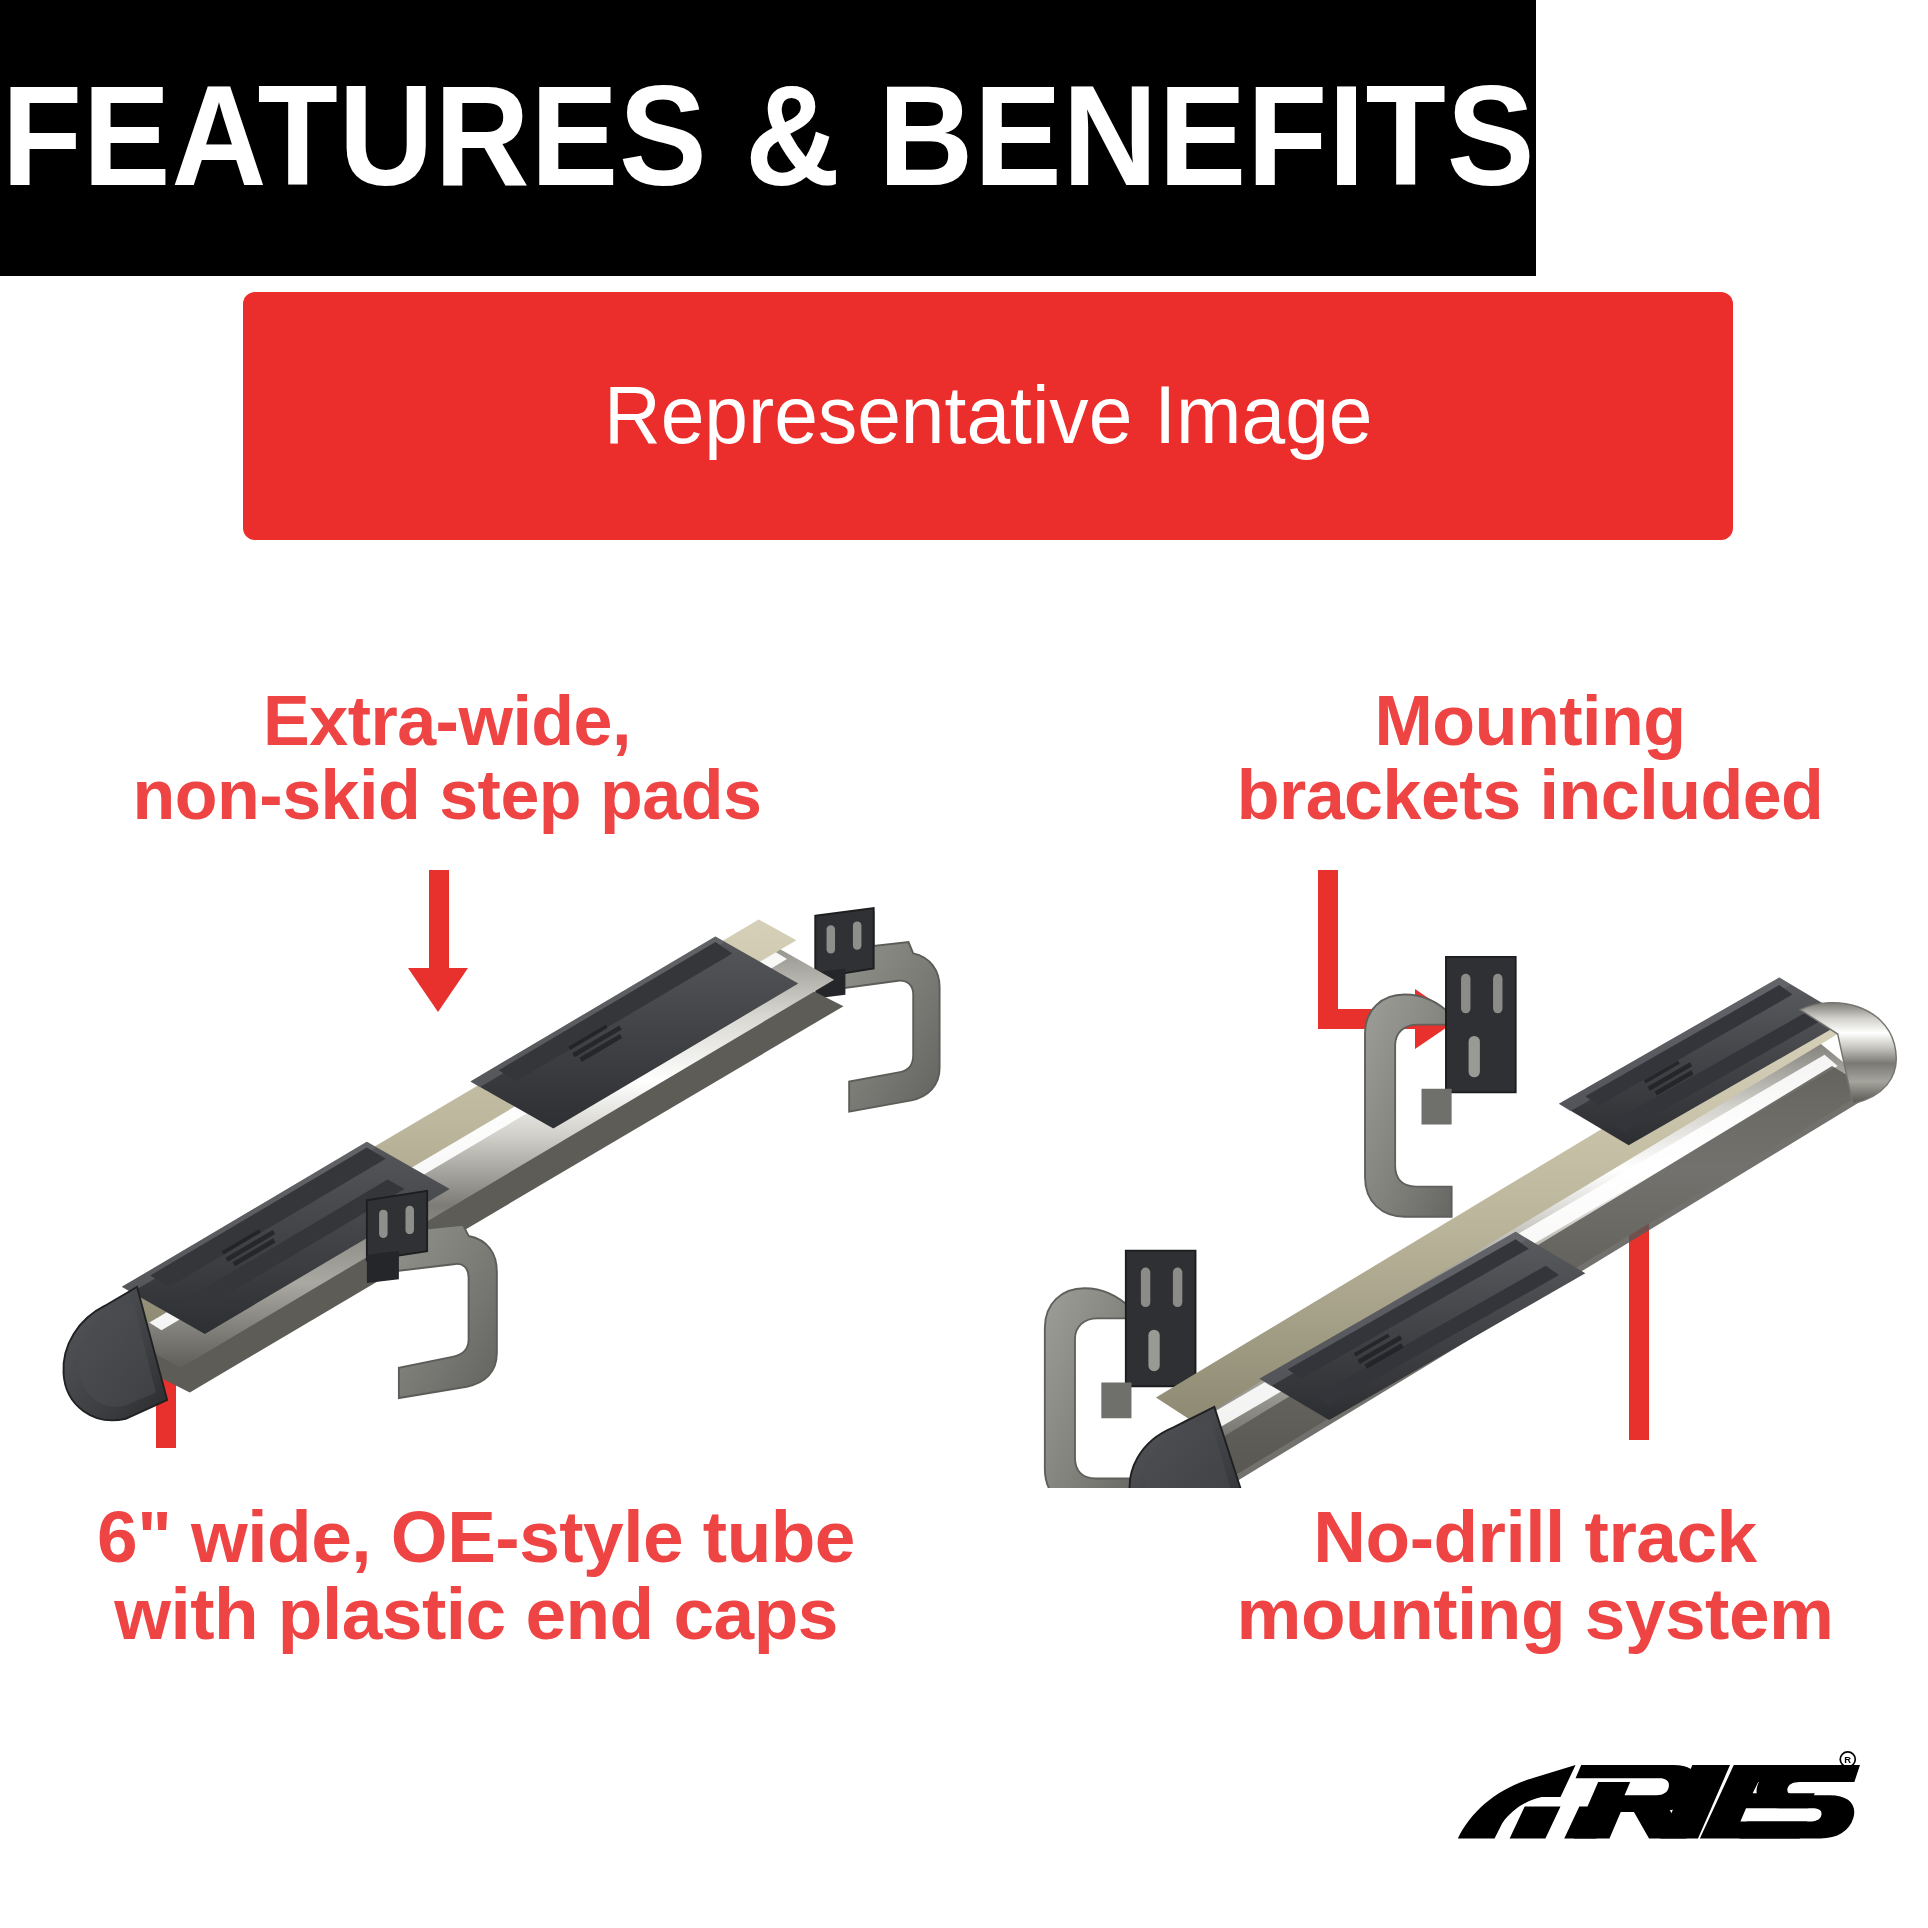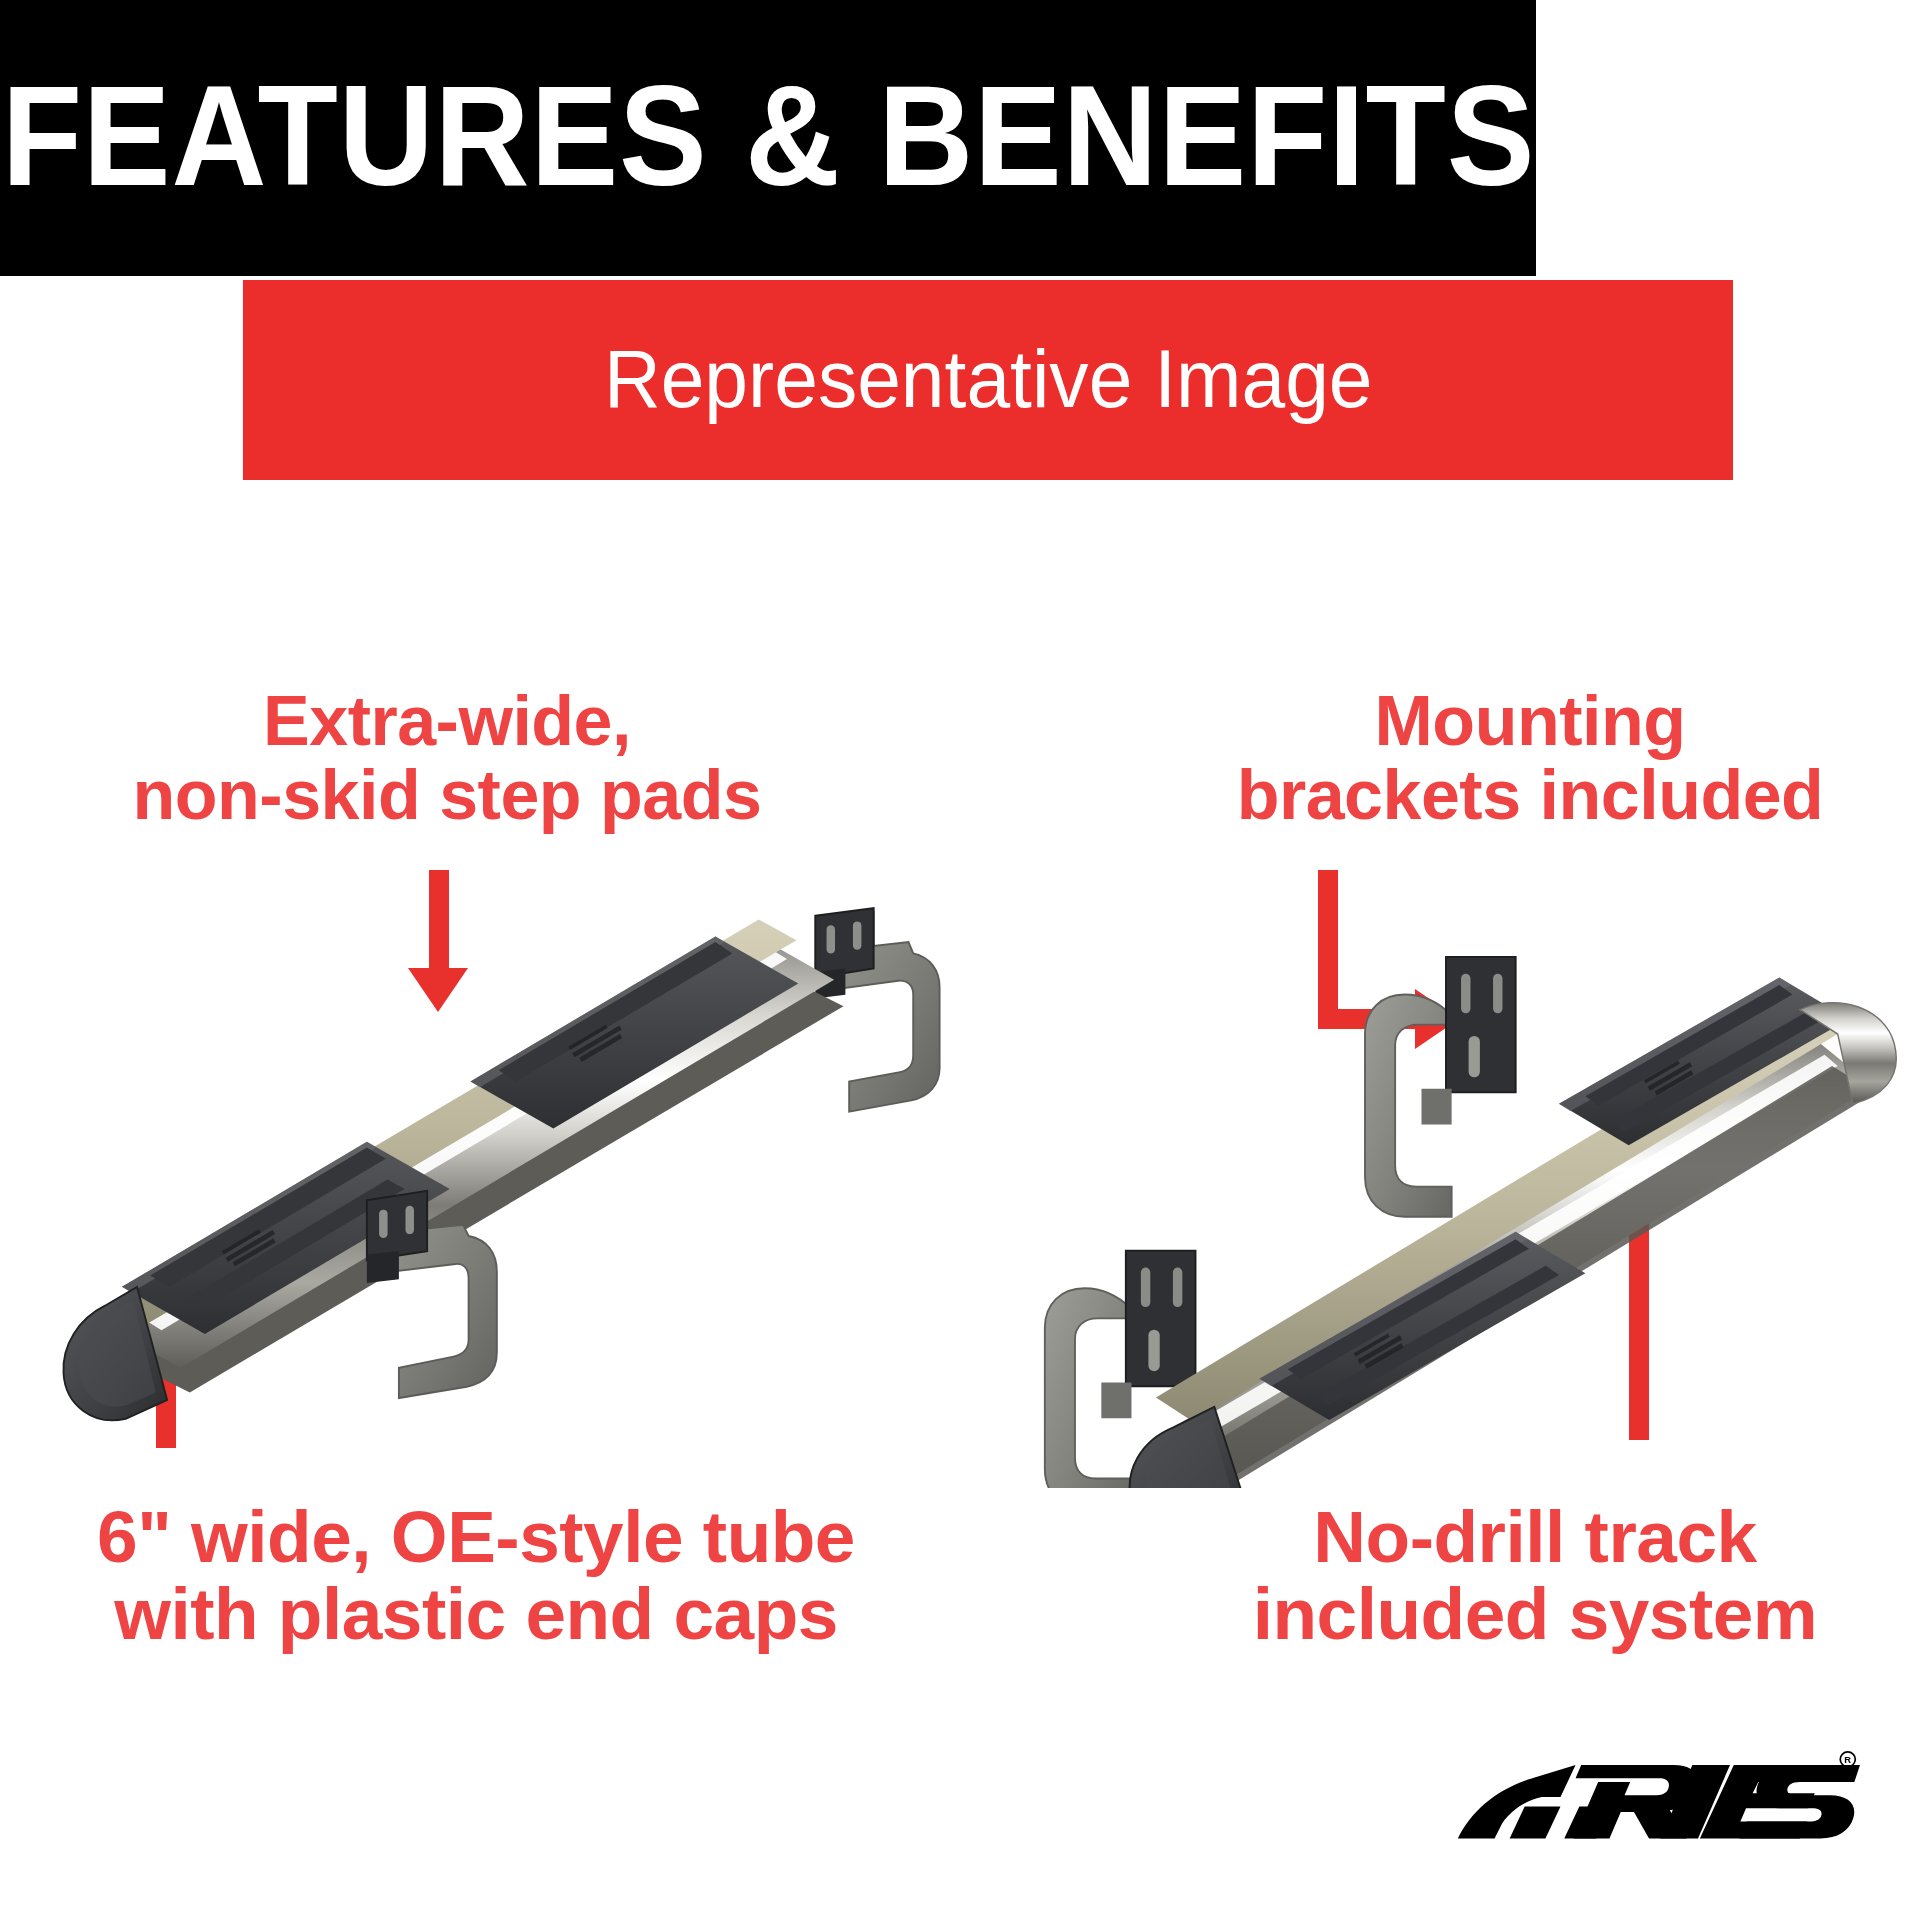--- a/index.html
+++ b/index.html
@@ -26,24 +26,24 @@
     letter-spacing:0.9px;
     line-height:1;
     transform:scaleX(0.92);
     transform-origin:center;
     white-space:nowrap;
     margin-top:-5.6px;
   }
 
   
   .banner{
-    position:absolute; left:243px; top:280px;
-    width:1490px; height:200px;
+    position:absolute; left:243px; top:292px;
+    width:1490px; height:248px;
     background:#EB2D2C;
-    display:flex; align-items:center; justify-content:center;
+    display:flex; align-items:center; justify-content:center;border-radius:12px;
   }
   .banner-text{
     color:#ffffff;
     font-family:"Liberation Sans Narrow","Liberation Sans", sans-serif;
     font-weight:normal;
     font-size:81px;
     line-height:1;
     transform:scaleX(0.97);
     white-space:nowrap;
     margin-top:-1.9px;
@@ -130,21 +130,21 @@
   <div class="banner-text">Representative Image</div>
 </div>
 
 <div class="callout" id="label-step-pads">Extra-wide,
 non-skid step pads</div>
 <div class="callout" id="label-brackets">Mounting
 brackets included</div>
 <div class="callout" id="label-tube">6" wide, OE-style tube
 with plastic end caps</div>
 <div class="callout" id="label-track">No-drill track
-included system</div>
+mounting system</div>
 
 <div class="arrow" id="arrow-step-pads">
   <div class="shaft"></div>
   <div class="head"></div>
 </div>
 
 <div class="arrow" id="arrow-end-cap">
   <div class="shaft"></div>
   <div class="head"></div>
 </div>

